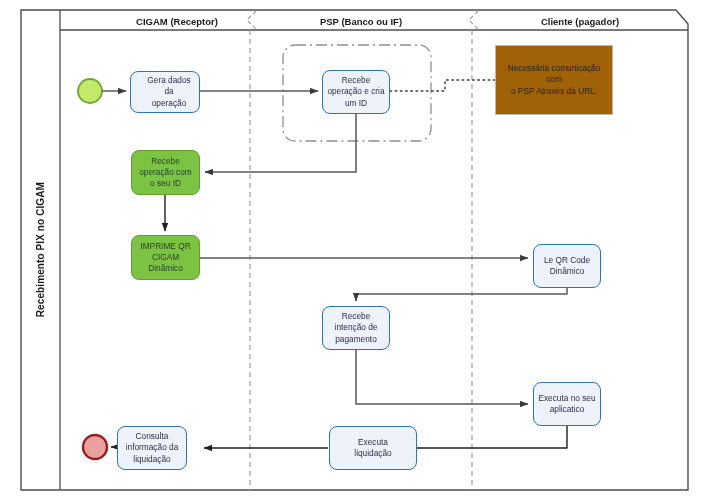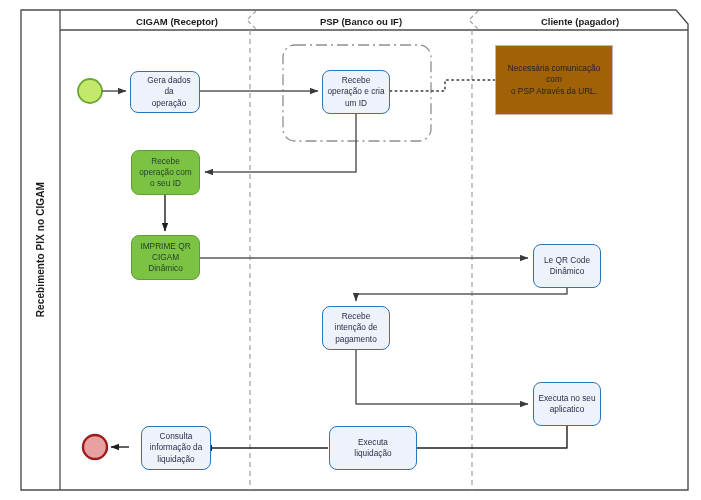--- a/index.html
+++ b/index.html
@@ -201,20 +201,20 @@
   <div class="task blue" style="left:322px; top:306px; width:68px; height:44px;">Recebe
 intenção de
 pagamento</div>
 
   <div class="task blue" style="left:533px; top:382px; width:68px; height:44px;">Executa no seu
 aplicatico</div>
 
   <div class="task blue" style="left:329px; top:426px; width:88px; height:44px;">Executa
 liquidação</div>
 
-  <div class="task blue" style="left:141px; top:426px; width:70px; height:44px;">Consulta
+  <div class="task blue" style="left:117px; top:426px; width:70px; height:44px;">Consulta
 informação da
 liquidação</div>
 
   <div class="note" style="left:495px; top:45px; width:118px; height:70px;">Necessária comunicação com
 o PSP Através da URL.</div>
 
 </div>
 
 </body></html>

